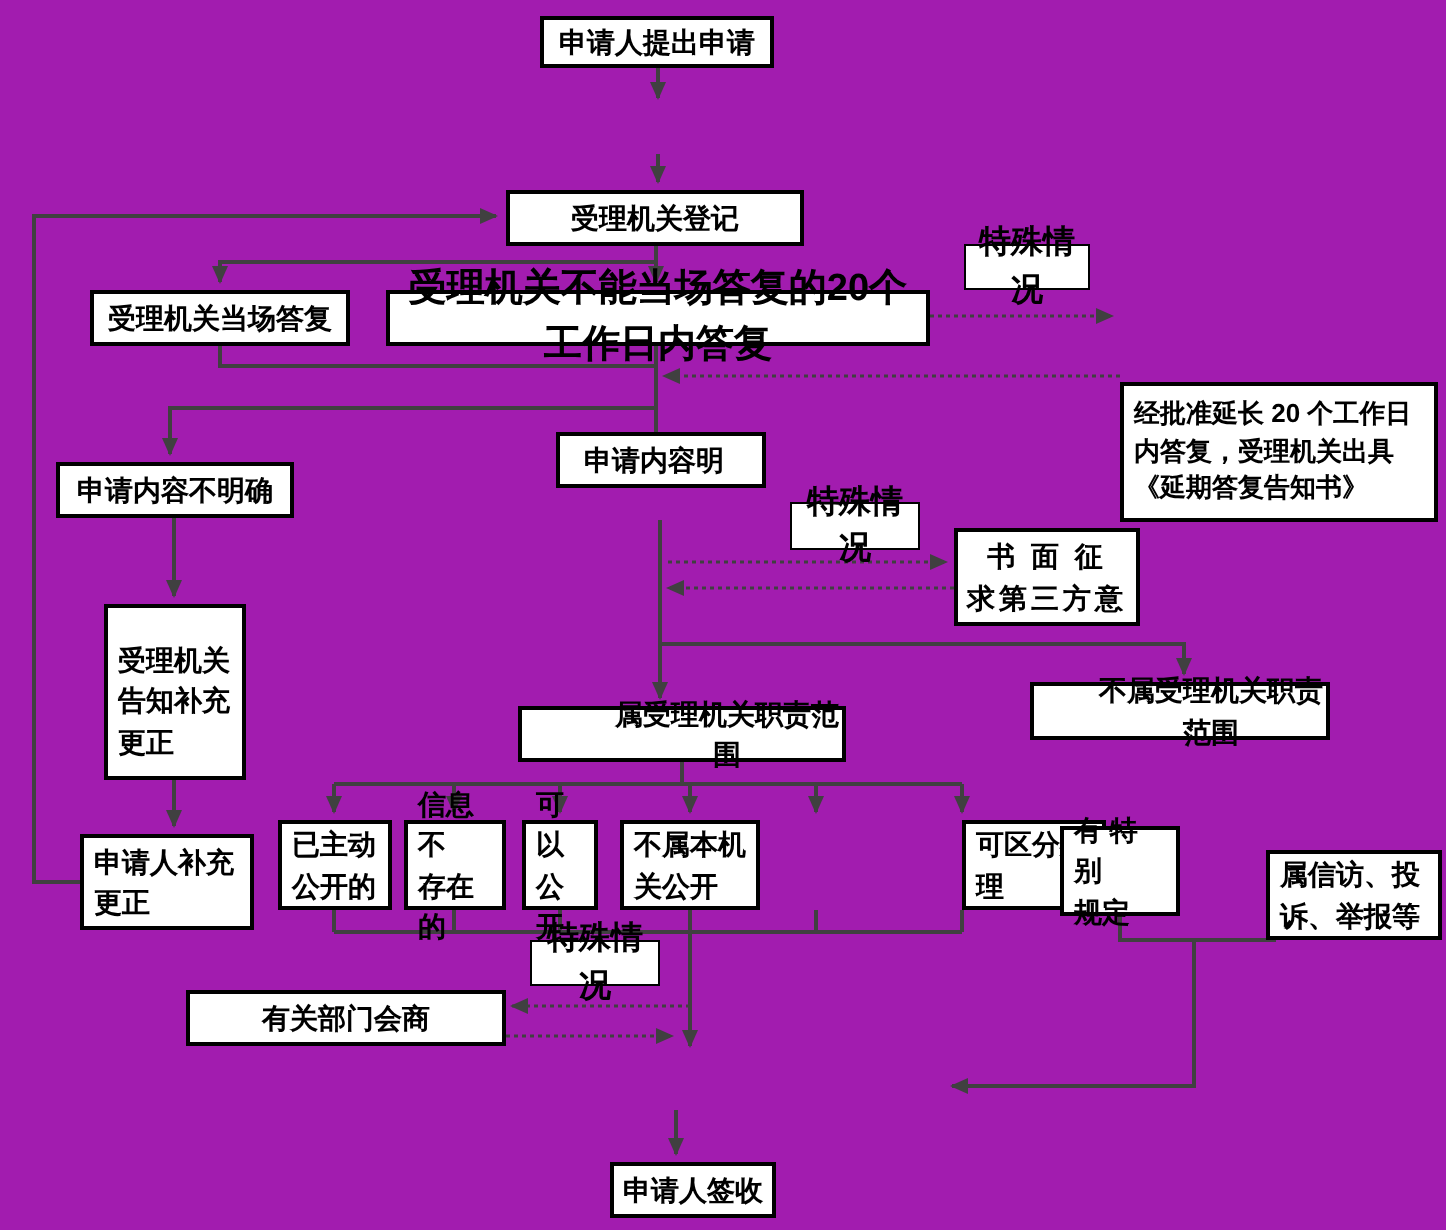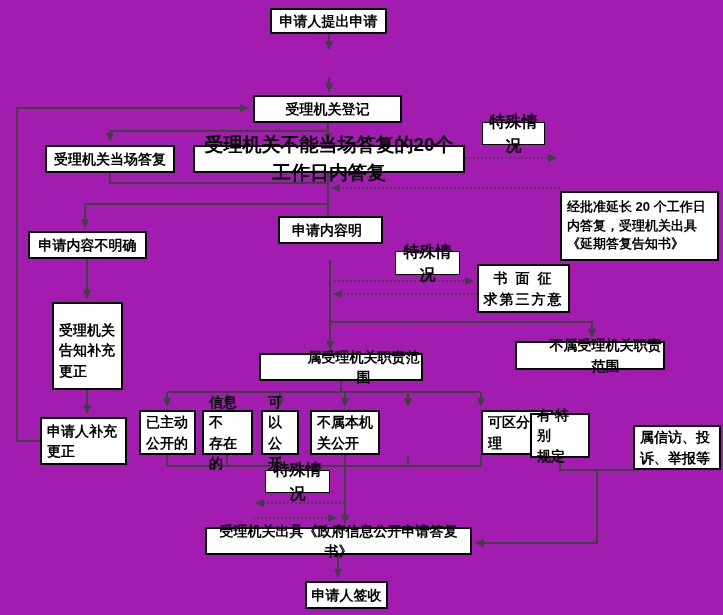--- a/index.html
+++ b/index.html
@@ -118,20 +118,20 @@
 公开的</div>
   <div class="node left" id="n-b2">信息不
 存在的</div>
   <div class="node left" id="n-b3">可以
 公开</div>
   <div class="node left" id="n-b4">不属本机
 关公开</div>
   <div class="node left" id="n-b6">可区分处
 理</div>
   <div class="node small" id="n-special3">特殊情况</div>
+  <div class="node" id="n-consult">有关部门会商</div>
   <div class="node left" id="n-rule">有 特 别
 规定</div>
   <div class="node left" id="n-petition">属信访、投
 诉、举报等</div>
-  <div class="node" id="n-reply">受理机关出具《政府信息公开申请答复书》</div>
   <div class="node" id="n-sign">申请人签收</div>
 
 </div>
 
 </body></html>

